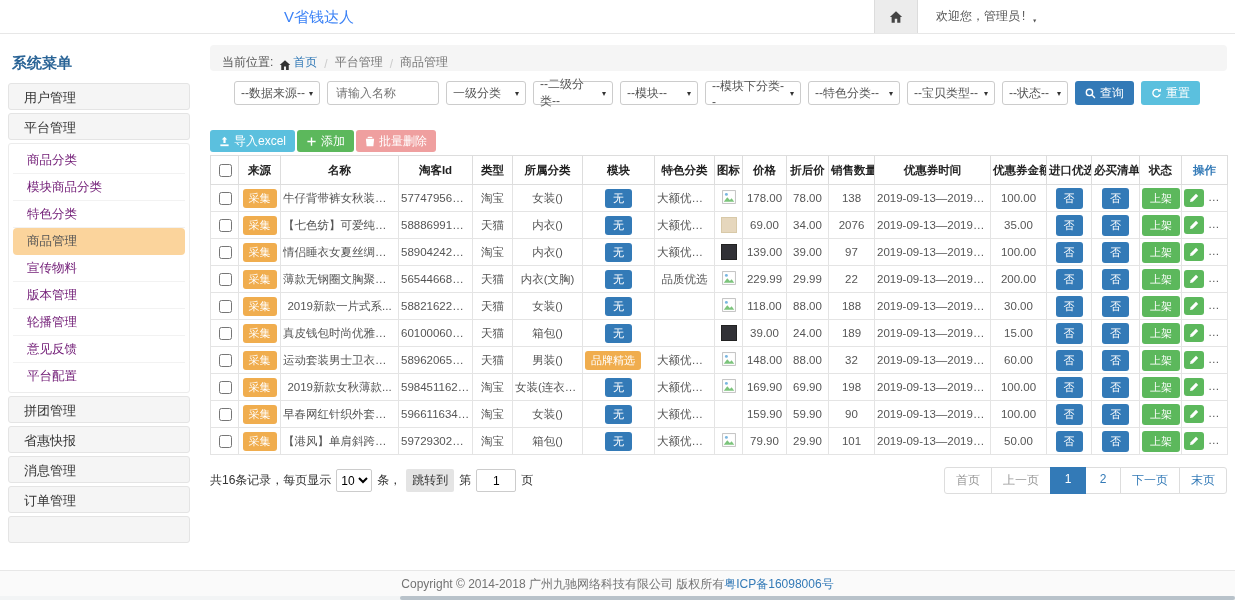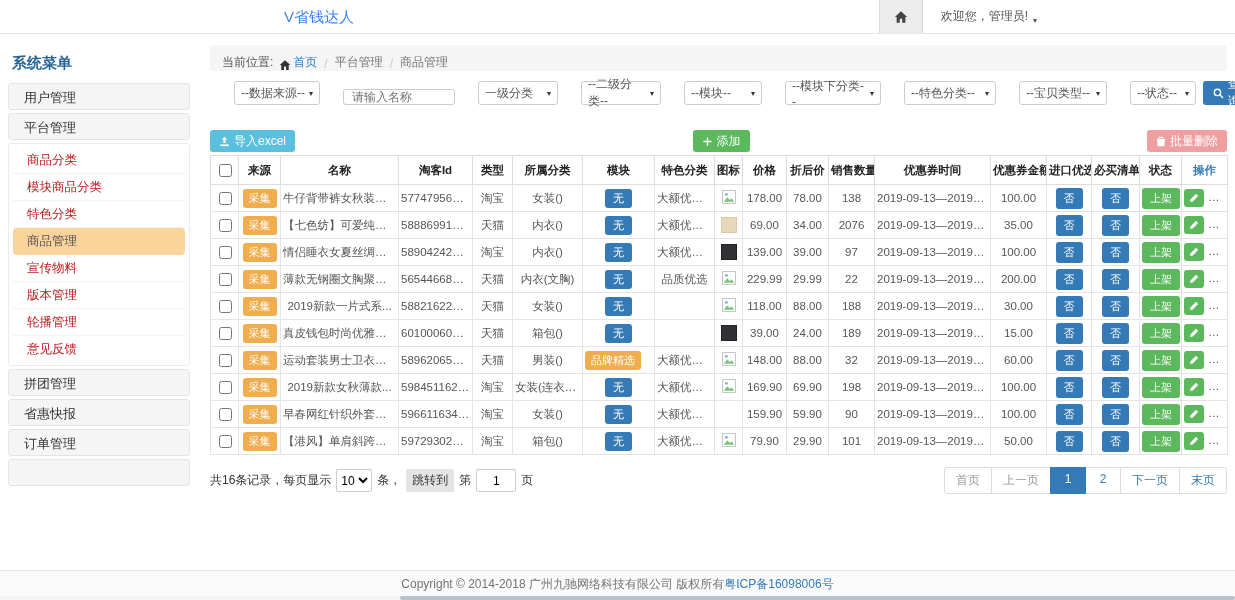--- a/index.html
+++ b/index.html
@@ -7,47 +7,47 @@
     width:1235px;height:600px;position:relative;overflow:hidden;
     background:#fff;color:#333;
     font-family:"Liberation Sans","DejaVu Sans",sans-serif;
     font-size:12px;
   }
   
   .header{position:absolute;top:0;left:0;right:0;height:33px;background:#fff;border-bottom:1px solid #e7e7e7;z-index:6;}
   .app-title{position:absolute;left:248px;top:0;line-height:33px;font-size:15px;color:#3b82f6;margin-left:36px;}
   .header-right{position:absolute;right:198px;top:0;height:33px;display:flex;align-items:center;}
   .home-box{width:42px;height:33px;background:#ececec;border-left:1px solid #dcdcdc;border-right:1px solid #dcdcdc;display:flex;align-items:center;justify-content:center;cursor:pointer;color:#444;}
-  .welcome{margin-left:18px;font-size:12px;color:#555;cursor:pointer;display:flex;align-items:flex-end;}
+  .welcome{margin-left:18px;font-size:12px;color:#555;cursor:pointer;display:flex;align-items:flex-end;font-family:Liberation Mono, monospace;}
   .welcome .caret{font-size:8px;color:#555;margin-left:5px;}
   
   .sidebar{position:absolute;left:8px;top:45px;width:182px;z-index:1;}
   .side-title{color:#2a6496;font-weight:bold;font-size:15px;padding:9px 4px 10px;}
   .side-group{height:27px;line-height:27px;background:#f5f5f5;border:1px solid #e4e4e4;border-radius:3px;padding-left:15px;font-size:13px;color:#333;margin-bottom:3px;cursor:pointer;box-sizing:border-box;}
   .side-sub{background:#fff;border:1px solid #ececec;border-radius:3px;margin-bottom:3px;padding:3px 4px;}
-  .side-link{height:26px;line-height:26px;padding-left:14px;font-size:12.5px;color:#b91c1c;border-bottom:1px solid #f2f2f2;cursor:pointer;}
+  .side-link{height:26px;line-height:26px;padding-left:14px;font-size:12.5px;color:#701a75;border-bottom:1px solid #f2f2f2;cursor:pointer;}
   .side-link:last-child{border-bottom:none;}
   .side-link.active{background:#fbd49c;border-radius:4px;color:#555;border-bottom-color:transparent;}
   
   .main{position:absolute;left:210px;top:45px;width:1017px;z-index:2;}
   .breadcrumb{height:26px;background:#f5f5f5;border-radius:4px;font-size:12px;color:#555;padding:0 12px;display:flex;align-items:flex-end;}
   .breadcrumb .home-ic{color:#333;margin:0 2px 0 6px;display:flex;align-items:center;}
   .breadcrumb .bc-home{color:#337ab7;cursor:pointer;}
   .breadcrumb .bc-sep{color:#ccc;margin:0 7px;}
   .breadcrumb .bc-item{color:#777;}
   
   .filter-bar{margin-top:10px;display:flex;align-items:center;gap:7px;}
   .f-select{height:24px;border:1px solid #ccc;border-radius:3px;background:#fff;display:flex;align-items:center;justify-content:space-between;padding:0 6px;font-size:12px;color:#555;cursor:pointer;box-sizing:border-box;}
   .f-caret{font-size:8px;color:#333;margin-left:4px;}
-  .f-input{height:16px;border:1px solid #ccc;border-radius:3px;padding:0 8px;font-size:12px;color:#701a75;box-sizing:border-box;}
+  .f-input{height:24px;border:1px solid #ccc;border-radius:3px;padding:0 8px;font-size:12px;color:#701a75;box-sizing:border-box;}
   .btn{height:24px;border:none;border-radius:3px;color:#fff;font-size:12px;padding:0 10px;display:inline-flex;align-items:center;gap:4px;cursor:pointer;font-family:inherit;}
   .btn-primary{background:#337ab7;}
   .btn-info{background:#5bc0de;}
   
-  .toolbar{margin-top:25px;display:flex;justify-content:space-between;gap:2px;}
+  .toolbar{margin-top:25px;display:flex;justify-content:flex-start;gap:2px;}
   .btn-sm{height:22px;border:none;border-radius:3px;color:#fff;font-size:12px;padding:0 9px;display:inline-flex;align-items:center;gap:4px;cursor:pointer;font-family:inherit;}
   .btn-success{background:#5cb85c;}
   .btn-soft-danger{background:#ef9f9f;}
   
   .grid{width:100%;border-collapse:collapse;table-layout:fixed;margin-top:3px;font-size:11.5px;}
   .grid th{border:1px solid #ddd;height:28px;font-weight:bold;color:#222;background:#fff;padding:0 2px;overflow:hidden;white-space:nowrap;}
   .grid th.th-ops{color:#337ab7;}
   .grid td{border:1px solid #e4e4e4;height:26px;text-align:center;color:#555;padding:0 2px;overflow:hidden;white-space:nowrap;text-overflow:ellipsis;}
   .cell-module{overflow:visible;}
   .badge{border-radius:3px;padding:2px 6px;font-size:11px;color:#fff;display:inline-block;}
@@ -109,23 +109,25 @@
       <div class="side-group">平台管理</div>
       <div class="side-sub">
         <div class="side-link">商品分类</div>
         <div class="side-link">模块商品分类</div>
         <div class="side-link">特色分类</div>
         <div class="side-link active">商品管理</div>
         <div class="side-link">宣传物料</div>
         <div class="side-link">版本管理</div>
         <div class="side-link">轮播管理</div>
         <div class="side-link">意见反馈</div>
+        <div class="side-link">平台配置</div>
       </div>
       <div class="side-group">拼团管理</div>
       <div class="side-group">省惠快报</div>
+      <div class="side-group">消息管理</div>
       <div class="side-group">订单管理</div>
       <div class="side-group"></div>
     </div>
 </div>
 
 <div class="main">
 
   <div class="breadcrumb">
     <span>当前位置:</span>
     <span class="home-ic">
@@ -134,21 +136,21 @@
         </svg>
       </span>
     <span class="bc-home">首页</span>
     <span class="bc-sep">/</span>
     <span class="bc-item">平台管理</span>
     <span class="bc-sep">/</span>
     <span class="bc-item">商品管理</span>
   </div>
 
   <div class="filter-bar">
-    <span id="filter-controls" style="display:flex;align-items:flex-end;gap:23px;padding-left:24px;">
+    <span id="filter-controls" style="display:flex;align-items:center;gap:7px;padding-left:24px;">
         <div class="f-select" style="width: 86px;">
           <span class="f-val">--数据来源--</span>
           <span class="f-caret">▾</span>
         </div>
         <input class="f-input" type="text" placeholder="请输入名称" style="width: 112px;">
         <div class="f-select" style="width: 80px;">
           <span class="f-val">一级分类</span>
           <span class="f-caret">▾</span>
         </div>
         <div class="f-select" style="width: 80px;">

